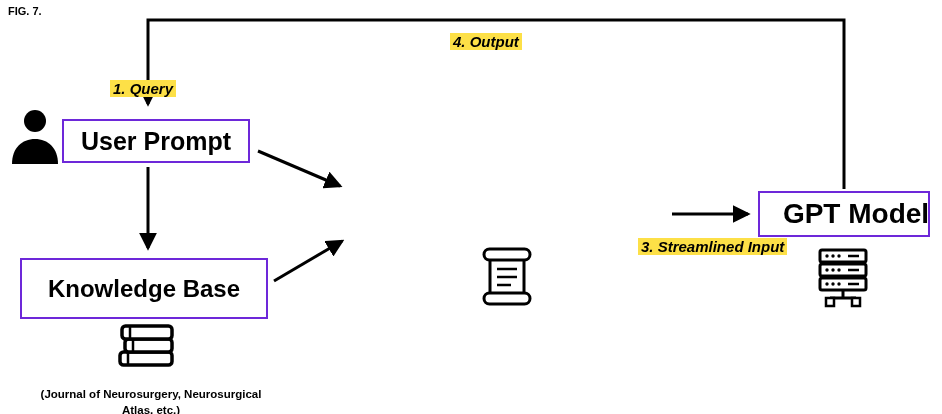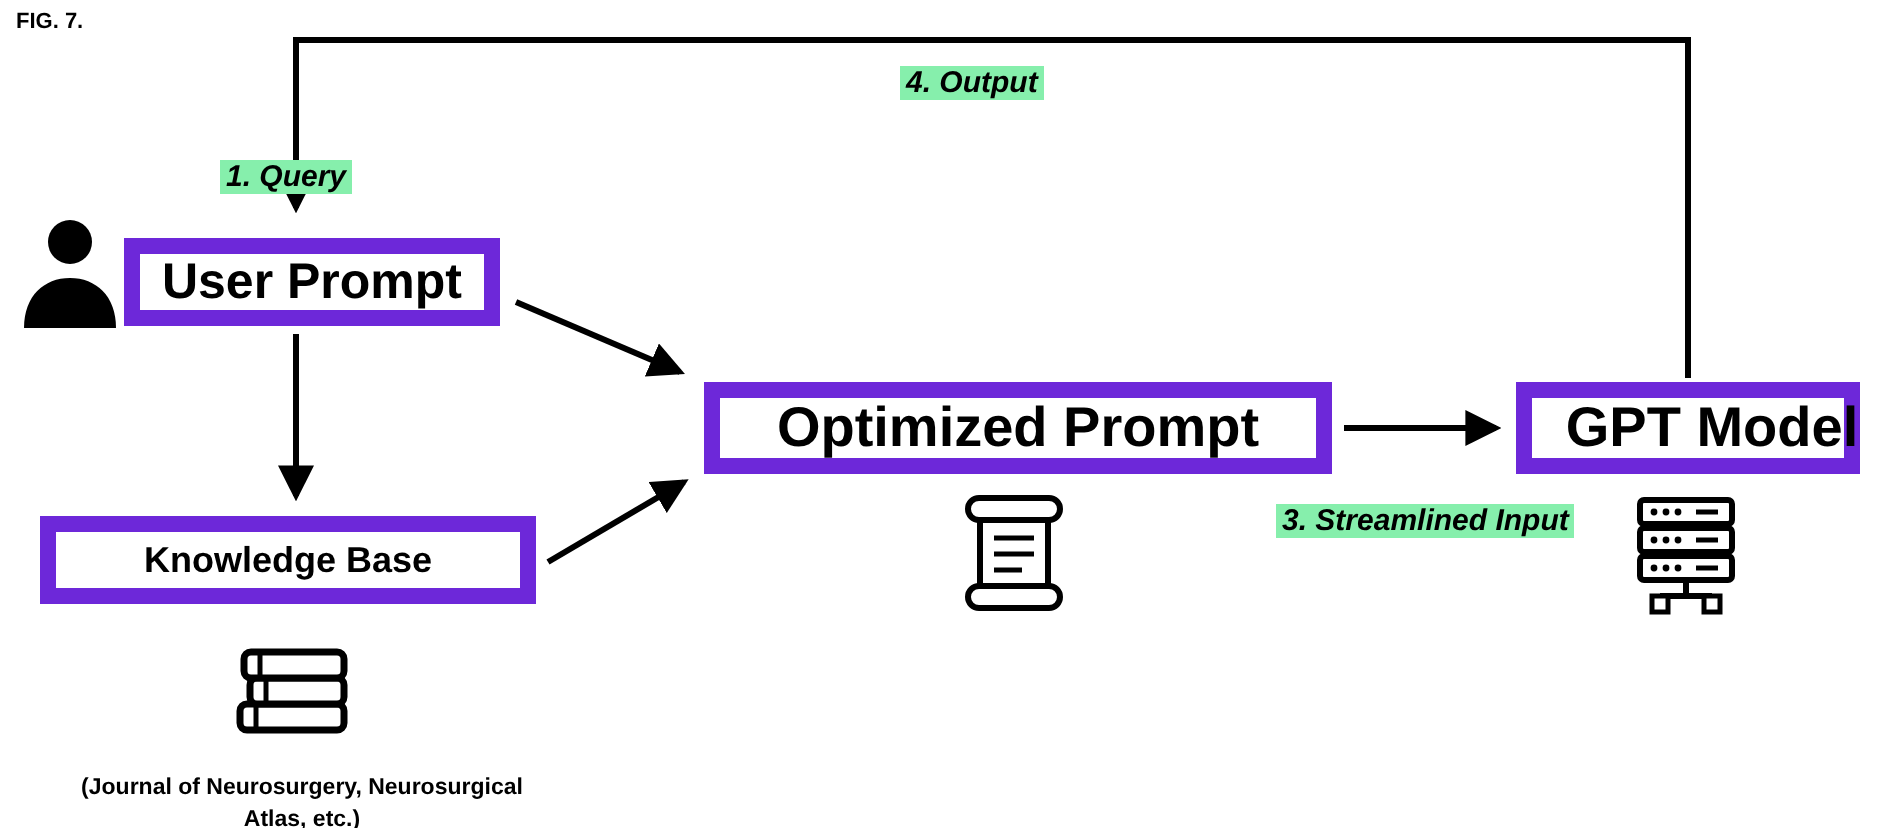--- a/index.html
+++ b/index.html
@@ -32,45 +32,45 @@
     height: 414px;
     z-index: 1;
     pointer-events: none;
   }
   .node {
     position: absolute;
     display: flex;
     align-items: center;
     justify-content: center;
     background: #ffffff;
-    border: 8px solid #6d28d9;
+    border: 2px solid #6d28d9;
     font-weight: bold;
     color: #000;
     white-space: nowrap;
     z-index: 2;
     box-sizing: border-box;
   }
   .node-user-prompt     { left: 62px;  top: 119px; width: 188px; height: 44px; font-size: 25px; }
-  .node-knowledge-base  { left: 20px;  top: 258px; width: 248px; height: 44px; font-size: 18px; }
+  .node-knowledge-base  { left: 20px;  top: 258px; width: 248px; height: 61px; font-size: 24px; }
   .node-optimized-prompt{ left: 352px; top: 191px; width: 314px; height: 46px; font-size: 28px; }
   .node-gpt-model       { left: 758px; top: 191px; width: 172px; height: 46px; font-size: 28px; padding-left: 24px; }
   .edge-label {
     position: absolute;
     font-size: 15px;
     font-style: italic;
     font-weight: 600;
     color: #000;
-    background: #86efac;
+    background: #fde047;
     padding: 0 3px;
     z-index: 3;
     white-space: nowrap;
   }
   .label-query       { left: 110px; top: 80px; text-align: center; }
   .label-retrieval   { left: 163px; top: 202px; }
-  .label-streamlined { left: 638px; top: 252px; }
+  .label-streamlined { left: 638px; top: 238px; }
   .label-output      { left: 450px; top: 33px; }
   .icon {
     position: absolute;
     z-index: 2;
     line-height: 0;
   }
   .icon-person { left: 10px;  top: 108px; }
   .icon-books  { left: 114px; top: 314px; }
   .icon-scroll { left: 479px; top: 243px; }
   .icon-server { left: 812px; top: 247px; }
@@ -118,23 +118,20 @@
   <div class="edge-label label-output">4. Output</div>
 
   <div class="node node-user-prompt">
     <span>User Prompt</span>
   </div>
 
   <div class="node node-knowledge-base">
     <span>Knowledge Base</span>
   </div>
 
-  <div class="node node-optimized-prompt">
-    <span>Optimized Prompt</span>
-  </div>
 
   <div class="node node-gpt-model">
     <span>GPT Model</span>
   </div>
 
   <span class="icon icon-person">
     <svg width="50" height="56" viewBox="0 0 50 56" xmlns="http://www.w3.org/2000/svg">
       <circle cx="25" cy="13" r="11" fill="#000"></circle>
       <path d="M2 56 C2 40 12 31 25 31 C38 31 48 40 48 56 Z" fill="#000"></path>
     </svg>

